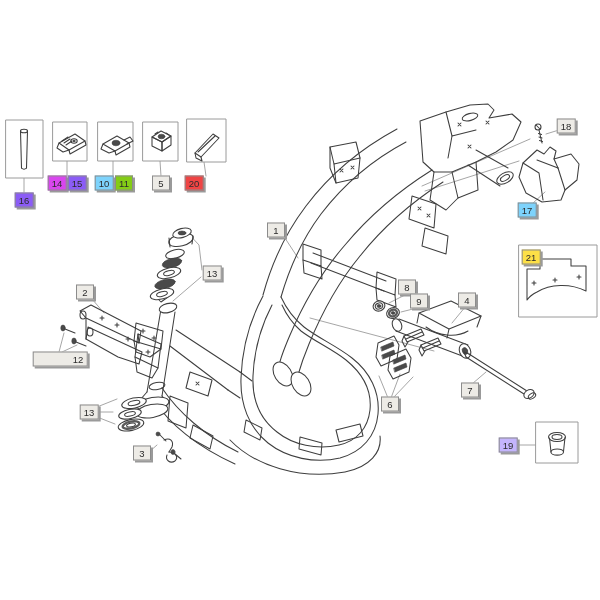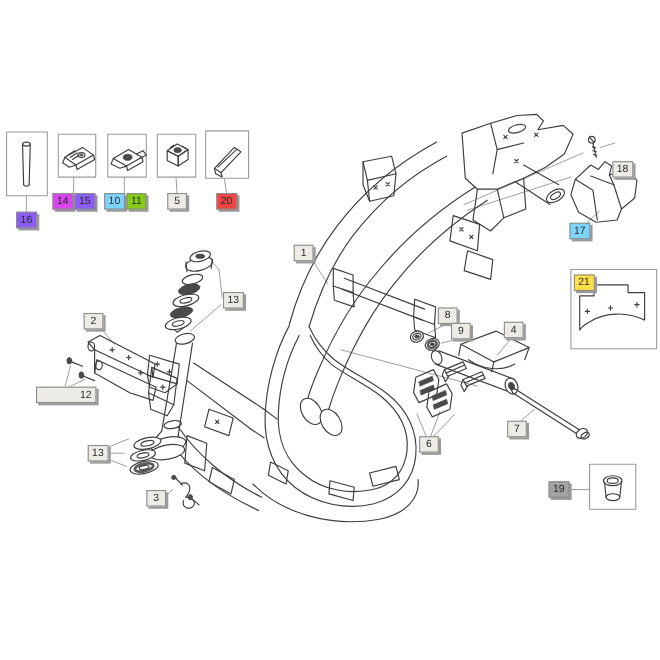--- a/index.html
+++ b/index.html
@@ -324,31 +324,31 @@
   </g>
 </svg>
 
 <div id="callout-layer">
       <div class="callout" style="left: 24px; top: 200px; background: #8b5cf6; border: 1px solid rgb(140, 140, 140); box-shadow: rgb(154, 154, 154) 2px 2px 0px; color: rgb(43, 43, 43);">16</div>
       <div class="callout" style="left: 57px; top: 183px; background: #d946ef; border: 1px solid rgb(140, 140, 140); box-shadow: rgb(154, 154, 154) 2px 2px 0px; color: rgb(43, 43, 43);">14</div>
       <div class="callout" style="left: 77px; top: 183px; background: #8b5cf6; border: 1px solid rgb(140, 140, 140); box-shadow: rgb(154, 154, 154) 2px 2px 0px; color: rgb(43, 43, 43);">15</div>
       <div class="callout" style="left: 104px; top: 183px; background: #7dd3fc; border: 1px solid rgb(140, 140, 140); box-shadow: rgb(154, 154, 154) 2px 2px 0px; color: rgb(43, 43, 43); text-align: right;">10</div>
       <div class="callout" style="left: 124px; top: 183px; background: #84cc16; border: 1px solid rgb(140, 140, 140); box-shadow: rgb(154, 154, 154) 2px 2px 0px; color: rgb(43, 43, 43);">11</div>
       <div class="callout" style="left: 161px; top: 183px; background: rgb(237, 235, 230); border: 1px solid rgb(140, 140, 140); box-shadow: rgb(154, 154, 154) 2px 2px 0px; color: rgb(43, 43, 43);">5</div>
-      <div class="callout" style="left: 206px; top: 183px; background: #ef4444; border: 1px solid rgb(140, 140, 140); box-shadow: rgb(154, 154, 154) 2px 2px 0px; color: rgb(43, 43, 43);">20</div>
+      <div class="callout" style="left: 194px; top: 183px; background: #ef4444; border: 1px solid rgb(140, 140, 140); box-shadow: rgb(154, 154, 154) 2px 2px 0px; color: rgb(43, 43, 43);">20</div>
       <div class="callout" style="left: 276px; top: 230px; background: rgb(237, 235, 230); border: 1px solid rgb(140, 140, 140); box-shadow: rgb(154, 154, 154) 2px 2px 0px; color: rgb(43, 43, 43);">1</div>
       <div class="callout" style="left: 85px; top: 292px; background: rgb(237, 235, 230); border: 1px solid rgb(140, 140, 140); box-shadow: rgb(154, 154, 154) 2px 2px 0px; color: rgb(43, 43, 43);">2</div>
       <div class="callout" style="left: 212px; top: 273px; background: rgb(237, 235, 230); border: 1px solid rgb(140, 140, 140); box-shadow: rgb(154, 154, 154) 2px 2px 0px; color: rgb(43, 43, 43);">13</div>
       <div class="callout" style="left: 60px; top: 359px; background: rgb(237, 235, 230); border: 1px solid rgb(140, 140, 140); box-shadow: rgb(154, 154, 154) 2px 2px 0px; color: rgb(43, 43, 43); padding-left: 39px;">12</div>
       <div class="callout" style="left: 89px; top: 412px; background: rgb(237, 235, 230); border: 1px solid rgb(140, 140, 140); box-shadow: rgb(154, 154, 154) 2px 2px 0px; color: rgb(43, 43, 43);">13</div>
       <div class="callout" style="left: 142px; top: 453px; background: rgb(237, 235, 230); border: 1px solid rgb(140, 140, 140); box-shadow: rgb(154, 154, 154) 2px 2px 0px; color: rgb(43, 43, 43);">3</div>
       <div class="callout" style="left: 407px; top: 287px; background: rgb(237, 235, 230); border: 1px solid rgb(140, 140, 140); box-shadow: rgb(154, 154, 154) 2px 2px 0px; color: rgb(43, 43, 43);">8</div>
       <div class="callout" style="left: 419px; top: 301px; background: rgb(237, 235, 230); border: 1px solid rgb(140, 140, 140); box-shadow: rgb(154, 154, 154) 2px 2px 0px; color: rgb(43, 43, 43);">9</div>
       <div class="callout" style="left: 467px; top: 300px; background: rgb(237, 235, 230); border: 1px solid rgb(140, 140, 140); box-shadow: rgb(154, 154, 154) 2px 2px 0px; color: rgb(43, 43, 43);">4</div>
       <div class="callout" style="left: 390px; top: 404px; background: rgb(237, 235, 230); border: 1px solid rgb(140, 140, 140); box-shadow: rgb(154, 154, 154) 2px 2px 0px; color: rgb(43, 43, 43);">6</div>
       <div class="callout" style="left: 470px; top: 390px; background: rgb(237, 235, 230); border: 1px solid rgb(140, 140, 140); box-shadow: rgb(154, 154, 154) 2px 2px 0px; color: rgb(43, 43, 43);">7</div>
-      <div class="callout" style="left: 566px; top: 126px; background: rgb(237, 235, 230); border: 1px solid rgb(140, 140, 140); box-shadow: rgb(154, 154, 154) 2px 2px 0px; color: rgb(43, 43, 43); margin-top: 28px;">18</div>
+      <div class="callout" style="left: 566px; top: 126px; background: rgb(237, 235, 230); border: 1px solid rgb(140, 140, 140); box-shadow: rgb(154, 154, 154) 2px 2px 0px; color: rgb(43, 43, 43);">18</div>
       <div class="callout" style="left: 527px; top: 210px; background: #7dd3fc; border: 1px solid rgb(140, 140, 140); box-shadow: rgb(154, 154, 154) 2px 2px 0px; color: rgb(43, 43, 43);">17</div>
       <div class="callout" style="left: 531px; top: 257px; background: #fde047; border: 1px solid rgb(140, 140, 140); box-shadow: rgb(154, 154, 154) 2px 2px 0px; color: rgb(43, 43, 43);">21</div>
-      <div class="callout" style="left: 508px; top: 445px; background: #a3a3a3; border: 1px solid rgb(140, 140, 140); box-shadow: rgb(154, 154, 154) 2px 2px 0px; color: rgb(43, 43, 43);">19</div>
+      <div class="callout" style="left: 508px; top: 445px; background: #c4b5fd; border: 1px solid rgb(140, 140, 140); box-shadow: rgb(154, 154, 154) 2px 2px 0px; color: rgb(43, 43, 43);">19</div>
     </div>
 
 </div>
 
 </body></html>

